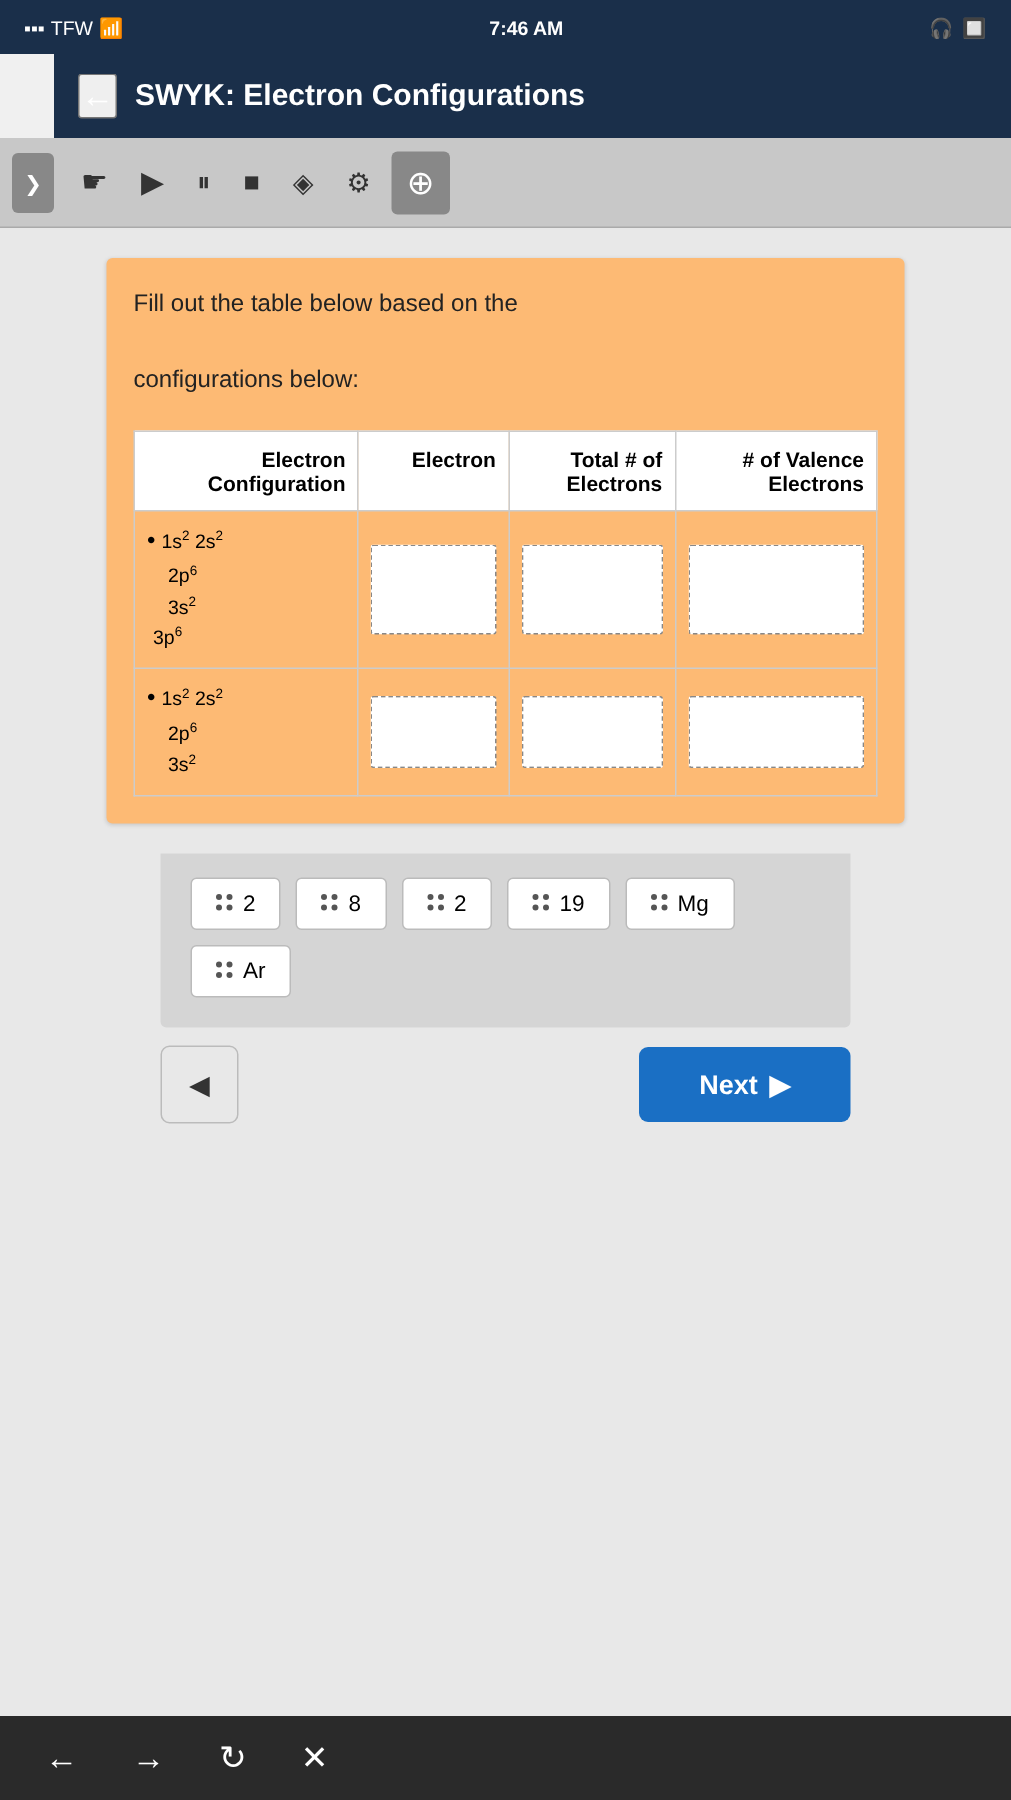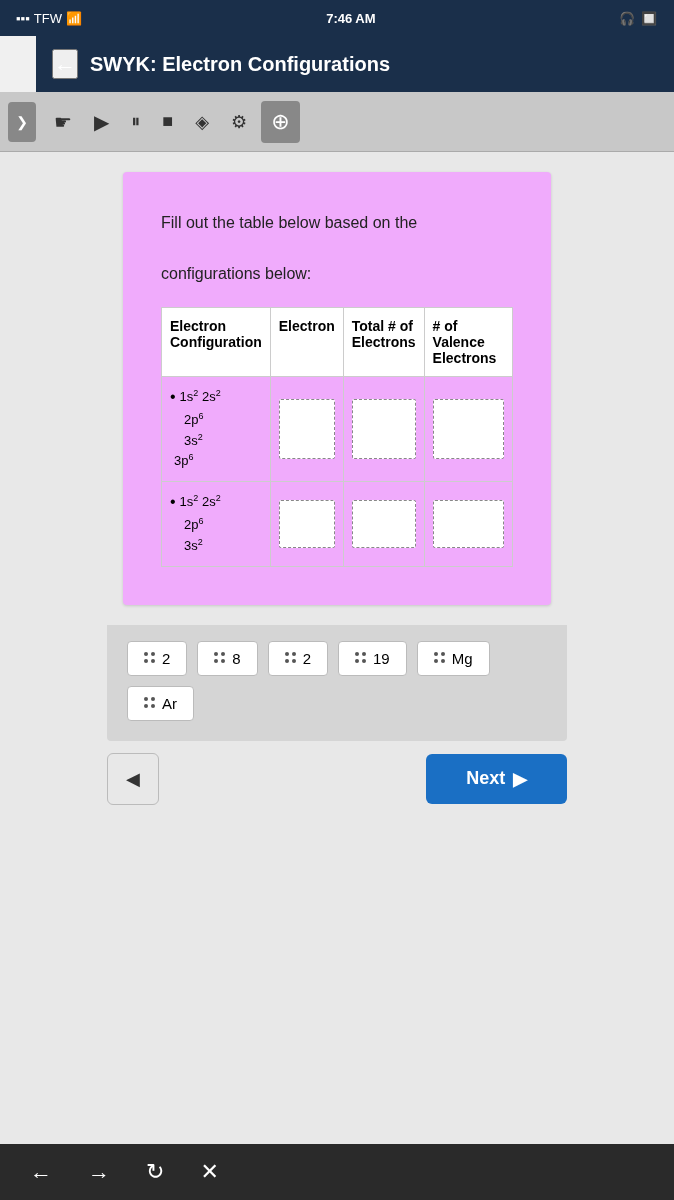--- a/index.html
+++ b/index.html
@@ -94,24 +94,24 @@
     .main {
       flex: 1;
       background: #e8e8e8;
       padding: 0;
       display: flex;
       flex-direction: column;
       align-items: center;
     }
 
     .content-card {
-      background: #f0abfc;
+      background: #fdba74;
       margin: 20px auto;
-      width: 428px;
-      padding: 38px;
+      width: 532px;
+      padding: 18px;
       border-radius: 4px;
       box-shadow: 0 1px 3px rgba(0,0,0,0.15);
     }
 
     .instruction-text {
       font-size: 16px;
       line-height: 1.6;
       color: #222;
       margin-bottom: 20px;
     }
@@ -119,21 +119,21 @@
     
     .electron-table {
       width: 100%;
       border-collapse: collapse;
       font-size: 14px;
     }
     .electron-table th {
       background: #fff;
       border: 1px solid #ccc;
       padding: 10px 8px;
-      text-align: left;
+      text-align: right;
       font-weight: 600;
       font-size: 14px;
       vertical-align: top;
     }
     .electron-table td {
       border: 1px solid #ccc;
       padding: 10px 8px;
       vertical-align: middle;
     }
     .electron-config {
@@ -225,21 +225,21 @@
     .nav-next-btn {
       background: #1a6fc4;
       border: none;
       border-radius: 6px;
       padding: 14px 40px;
       color: white;
       font-size: 18px;
       font-weight: 600;
       cursor: pointer;
       display: flex;
-      align-items: center;
+      align-items: flex-end;
       gap: 8px;
     }
 
     
     .bottom-nav {
       background: #2a2a2a;
       height: 56px;
       display: flex;
       align-items: center;
       justify-content: flex-start;

